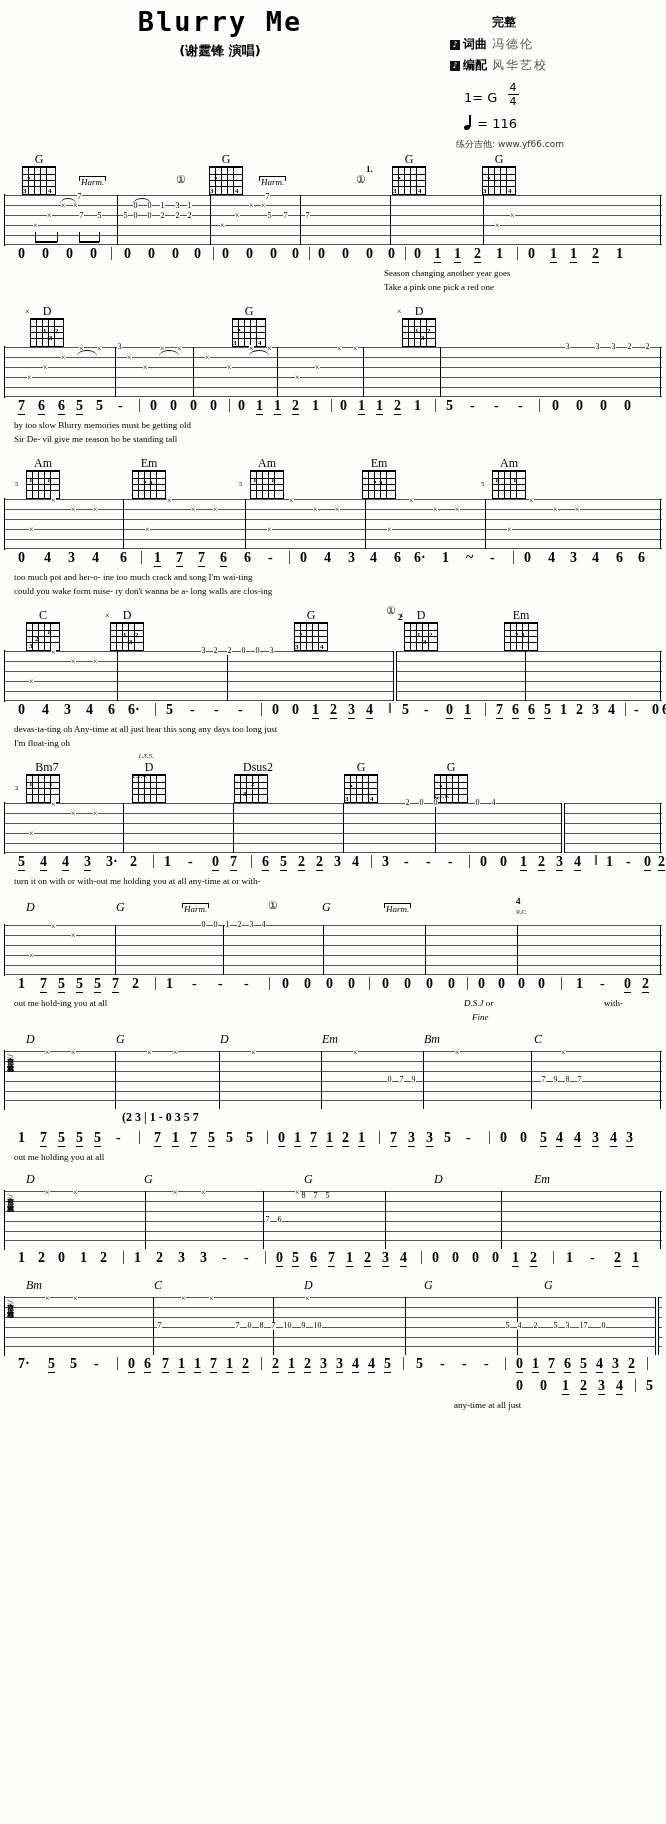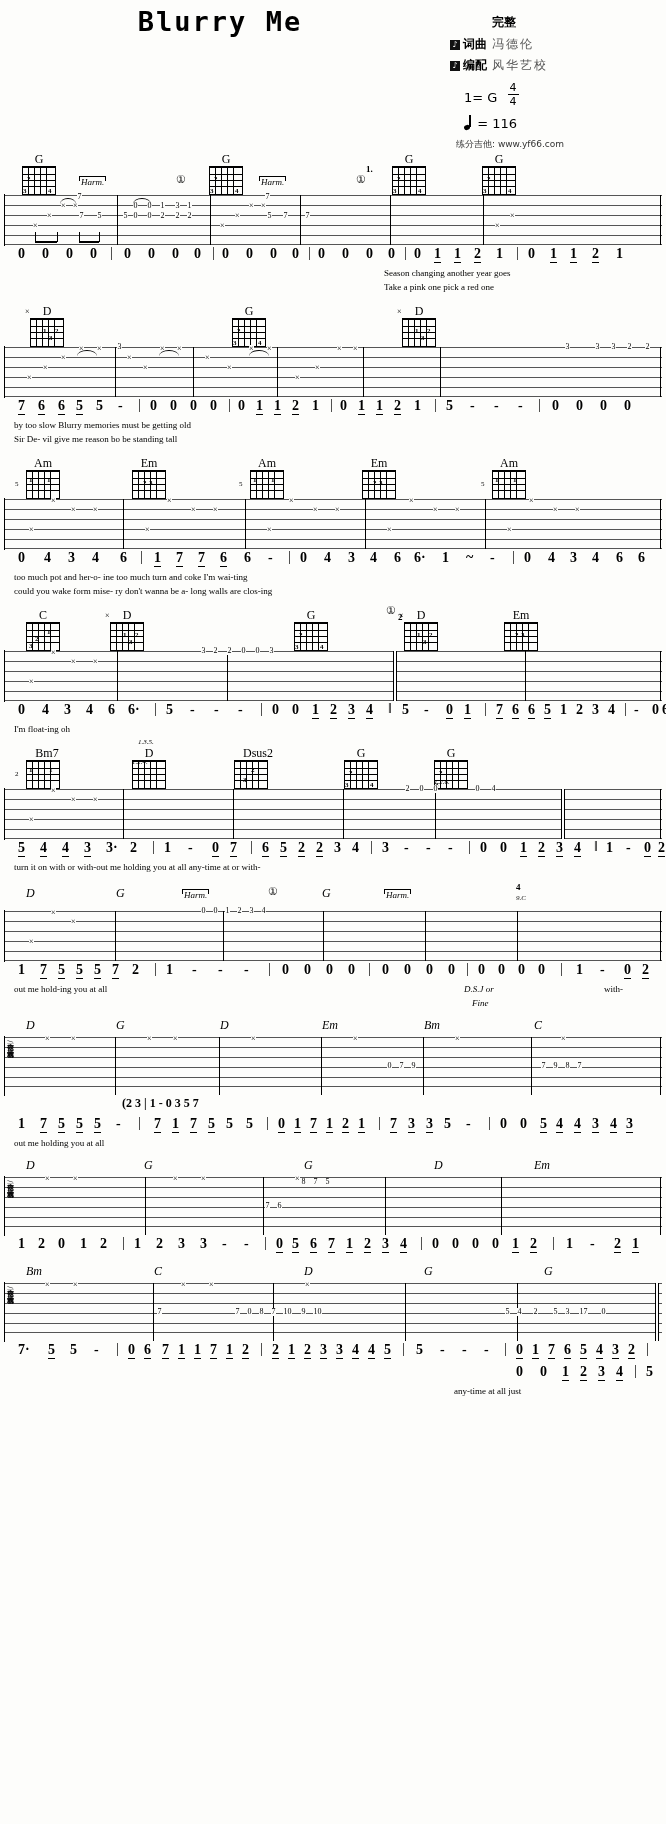--- a/index.html
+++ b/index.html
@@ -123,20 +123,21 @@
     font-family:"DejaVu Sans",sans-serif;line-height:8px;
   }
 </style>
 </head>
 <body>
 
 <div class="page">
 
   <div class="header">
     <div class="title">Blurry Me</div>
+    <div class="subtitle">(谢霆锋 演唱)</div>
 
     <div class="meta">
       <div class="complete">完整</div>
 
       <div class="row">
         <span class="noteicon">♪</span><span class="lbl">词曲</span><span class="val">冯德伦</span>
       </div>
       <div class="row">
         <span class="noteicon">♪</span><span class="lbl">编配</span><span class="val">风华艺校</span>
       </div>
@@ -483,21 +484,21 @@
       <span class="n" style="left:486px">-</span>
       <span class="bar" style="left:508px">|</span>
       <span class="n" style="left:520px">0</span>
         <span class="n" style="left:544px">4</span>
       <span class="n" style="left:566px">3</span>
         <span class="n" style="left:588px">4</span>
       <span class="n" style="left:612px">6</span>
         <span class="n" style="left:634px">6</span>
     </div>
     <div class="lyricrow">
-      <span style="left:10px">too much pot and   her-o-  ine    too much turn and   coke        I'm  wai-ting</span>
+      <span style="left:10px">too much pot and   her-o-  ine    too much crack and   song        I'm  wai-ting</span>
     </div>
     <div class="lyricrow">
       <span style="left:10px">could you wake form  mise-  ry    don't wanna be a-   long      walls are clos-ing</span>
     </div>
   </div>
 
   <div class="system">
     <div class="chordrow">
       <div class="chordbox" style="left:22px">
         <div class="cname">C</div>
@@ -590,20 +591,23 @@
       <span class="n u" style="left:524px">6</span>
         <span class="n u" style="left:540px">5</span>
       <span class="n" style="left:556px">1</span>
         <span class="n" style="left:572px">2</span>
       <span class="n" style="left:588px">3</span>
         <span class="n" style="left:604px">4</span>
       <span class="bar" style="left:620px">|</span>
       <span class="n" style="left:630px">-</span>
         <span class="n" style="left:648px">0</span>
       <span class="n" style="left:658px">6</span>
+    </div>
+    <div class="lyricrow">
+      <span style="left:10px">devas-ta-ting  oh           Any-time at  all      just   hear this song any days too long     just</span>
     </div>
     <div class="lyricrow">
       <span style="left:10px">I'm  float-ing  oh</span>
     </div>
   </div>
 
   <div class="system">
     <div class="chordrow">
       <div class="chordbox" style="left:22px">
         <div class="cname" style="width:42px">Bm7</div>

